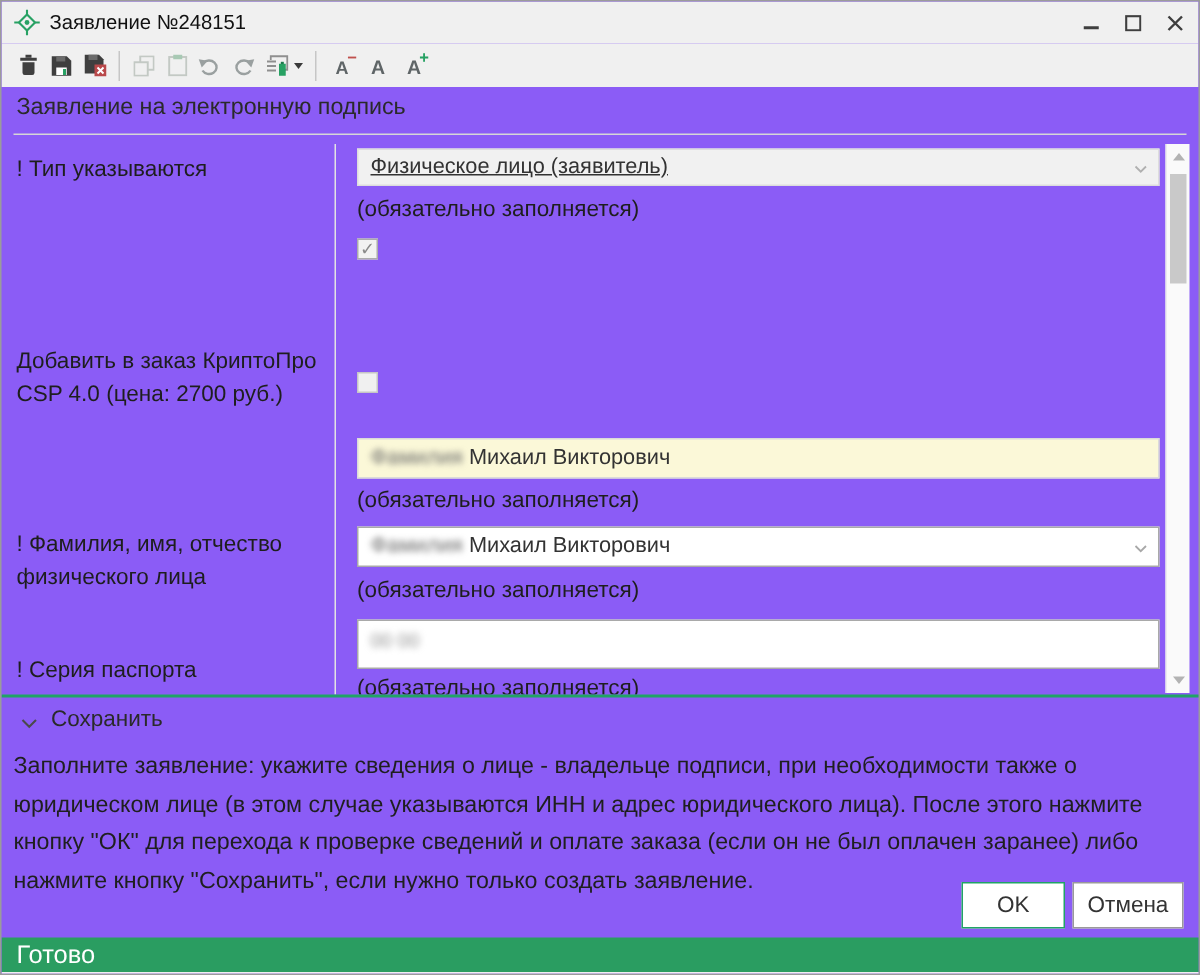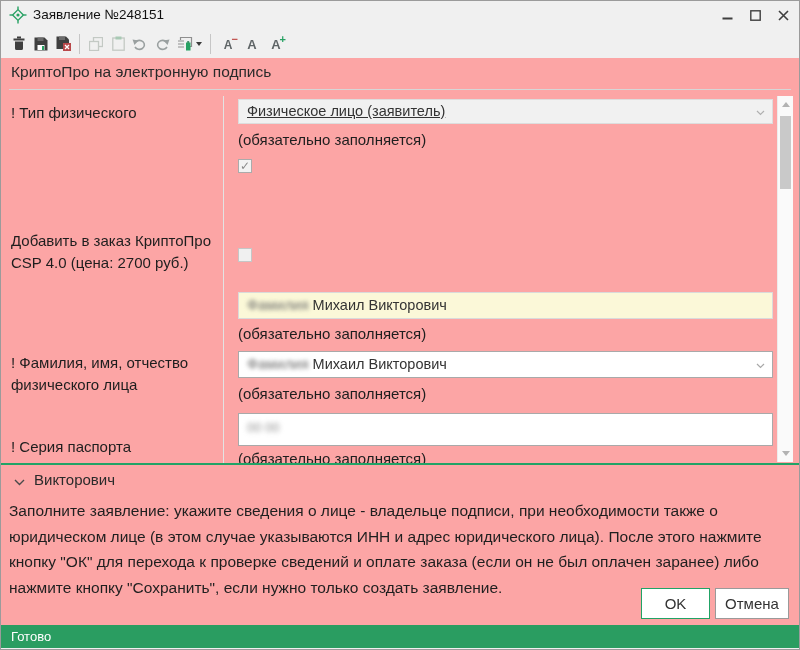--- a/index.html
+++ b/index.html
@@ -1,19 +1,19 @@
 <!DOCTYPE html>
 <html><head>
 <meta charset="utf-8">
 <style>
   * { margin:0; padding:0; box-sizing:border-box; }
   html,body { background:#cfcfcf; }
   body { font-family:"Liberation Sans","DejaVu Sans",sans-serif; }
   .win {
-    position:relative; width:800px; height:650px; background:#fca5a5;
+    position:relative; width:800px; height:650px; background:#8b5cf6;
     border:1px solid #9b9b9b; overflow:hidden; color:#1e1e1e;
   }
   
   .titlebar { position:absolute; top:0; left:0; right:0; height:28px; background:#f0f0f0; }
   .app-icon { position:absolute; left:8px; top:5px; width:18px; height:18px; }
   .title-text { position:absolute; left:32px; top:0; line-height:28px; font-size:13.5px; color:#111; }
   .winctl { position:absolute; right:2px; top:0; height:28px; display:flex; }
   .winctl span { width:28px; height:28px; display:flex; align-items:center; justify-content:center; cursor:default; }
   
   .toolbar { position:absolute; top:28px; left:0; right:0; height:29px; background:#f0f0f0;
@@ -58,21 +58,21 @@
   .note-chev { position:absolute; left:13px; top:478px; }
   .note-title { position:absolute; left:33px; top:470px; font-size:15px; color:#2a2a2a; }
   .note-body { position:absolute; left:8px; top:497px; width:760px; font-size:15.5px; line-height:25.5px; color:#1f1f1f; }
   
   .btn { position:absolute; top:587px; height:31px; background:#ffffff; font-size:15px; color:#333;
          text-align:center; line-height:29px; cursor:default; }
   .btn-ok { left:640px; width:69px; border:1px solid #21a366; }
   .btn-cancel { left:714px; width:74px; border:1px solid #9a9a9a; }
   
   .statusbar { position:absolute; top:624px; left:0; width:800px; height:23px; background:#2a9d61;
-               color:#ffffff; font-size:13px; line-height:23px; padding-left:10px; }
+               color:#ffffff; font-size:17px; line-height:23px; padding-left:10px; }
   .bottom-edge { position:absolute; top:647px; left:0; width:800px; height:3px; background:#f0f0f0; }
 </style>
 </head>
 <body>
 
 <div class="win">
 
   <div class="titlebar">
     <svg class="app-icon" viewBox="0 0 18 18">
       <rect x="5.2" y="5.2" width="7.6" height="7.6" transform="rotate(45 9 9)" fill="none" stroke="#27a163" stroke-width="1.4"></rect>
@@ -167,26 +167,26 @@
     </span>
     <span class="fontbtn" style="font-size:13px;">
       <span>A</span>
     </span>
     <span class="fontbtn" style="font-size:13px;">
       <span>A</span>
       <span class="sup sup-green">+</span>
     </span>
   </div>
 
-  <div class="doc-title">КриптоПро на электронную подпись</div>
+  <div class="doc-title">Заявление на электронную подпись</div>
   <div class="hr"></div>
 
   <div class="vsep"></div>
 
-  <div class="flabel" style="top:101px;">! Тип физического</div>
+  <div class="flabel" style="top:101px;">! Тип указываются</div>
   <div class="fld select-gray" style="top:98px;text-decoration:underline;">
     <span>Физическое лицо (заявитель)</span>
     <svg class="chev" width="9" height="6" viewBox="0 0 9 6">
         <path d="M1 1 L4.5 4.5 L8 1" stroke="#b0b0b0" fill="none" stroke-width="1.2"></path>
       </svg>
   </div>
   <div class="fhint" style="top:128px;">(обязательно заполняется)</div>
 
   <div class="cb" style="top:158px;">
     <span>✓</span>
@@ -224,21 +224,21 @@
   <div class="scrollbar">
     <div class="sb-up"></div>
     <div class="sb-thumb"></div>
     <div class="sb-down"></div>
   </div>
 
   <div class="splitter"></div>
   <svg class="note-chev" width="11" height="7" viewBox="0 0 11 7">
       <path d="M1 1 L5.5 5.5 L10 1" stroke="#4a4a4a" fill="none" stroke-width="1.4"></path>
     </svg>
-  <div class="note-title">Викторович</div>
+  <div class="note-title">Сохранить</div>
   <div class="note-body">Заполните заявление: укажите сведения о лице - владельце подписи, при необходимости также о юридическом лице (в этом случае указываются ИНН и адрес юридического лица). После этого нажмите кнопку "ОК" для перехода к проверке сведений и оплате заказа (если он не был оплачен заранее) либо нажмите кнопку "Сохранить", если нужно только создать заявление.</div>
 
   <div class="btn btn-cancel">Отмена</div>
   <div class="btn btn-ok">OK</div>
 
   <div class="statusbar">
     <span>Готово</span>
   </div>
   <div class="bottom-edge"></div>
 

